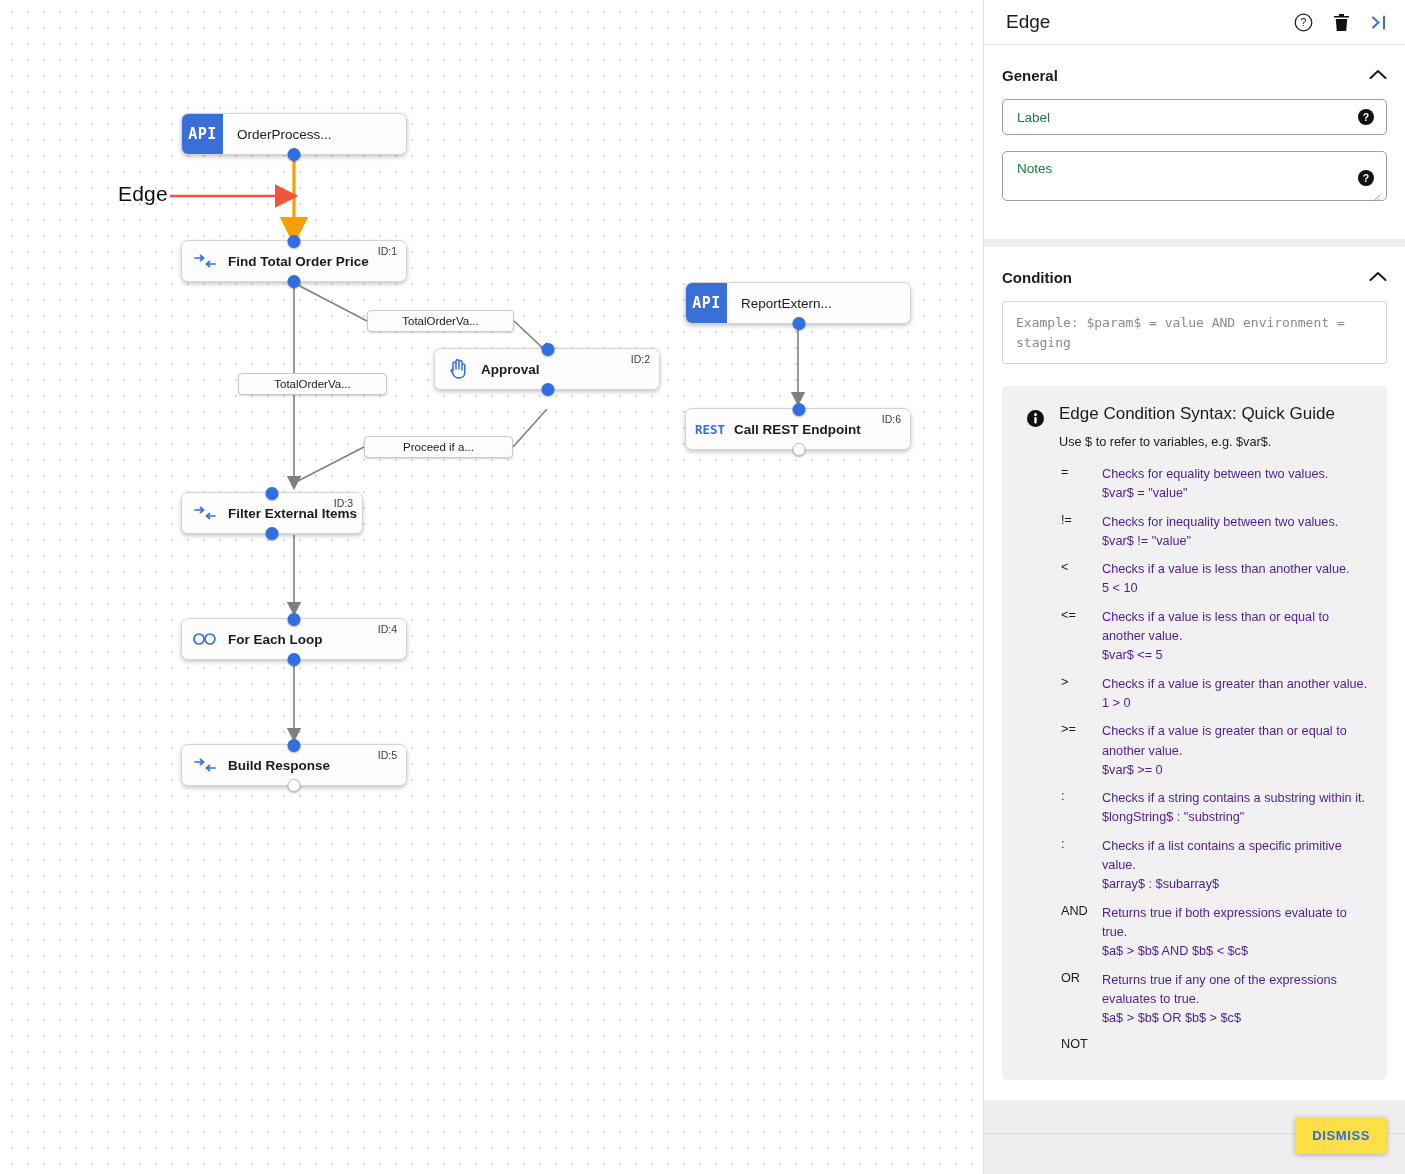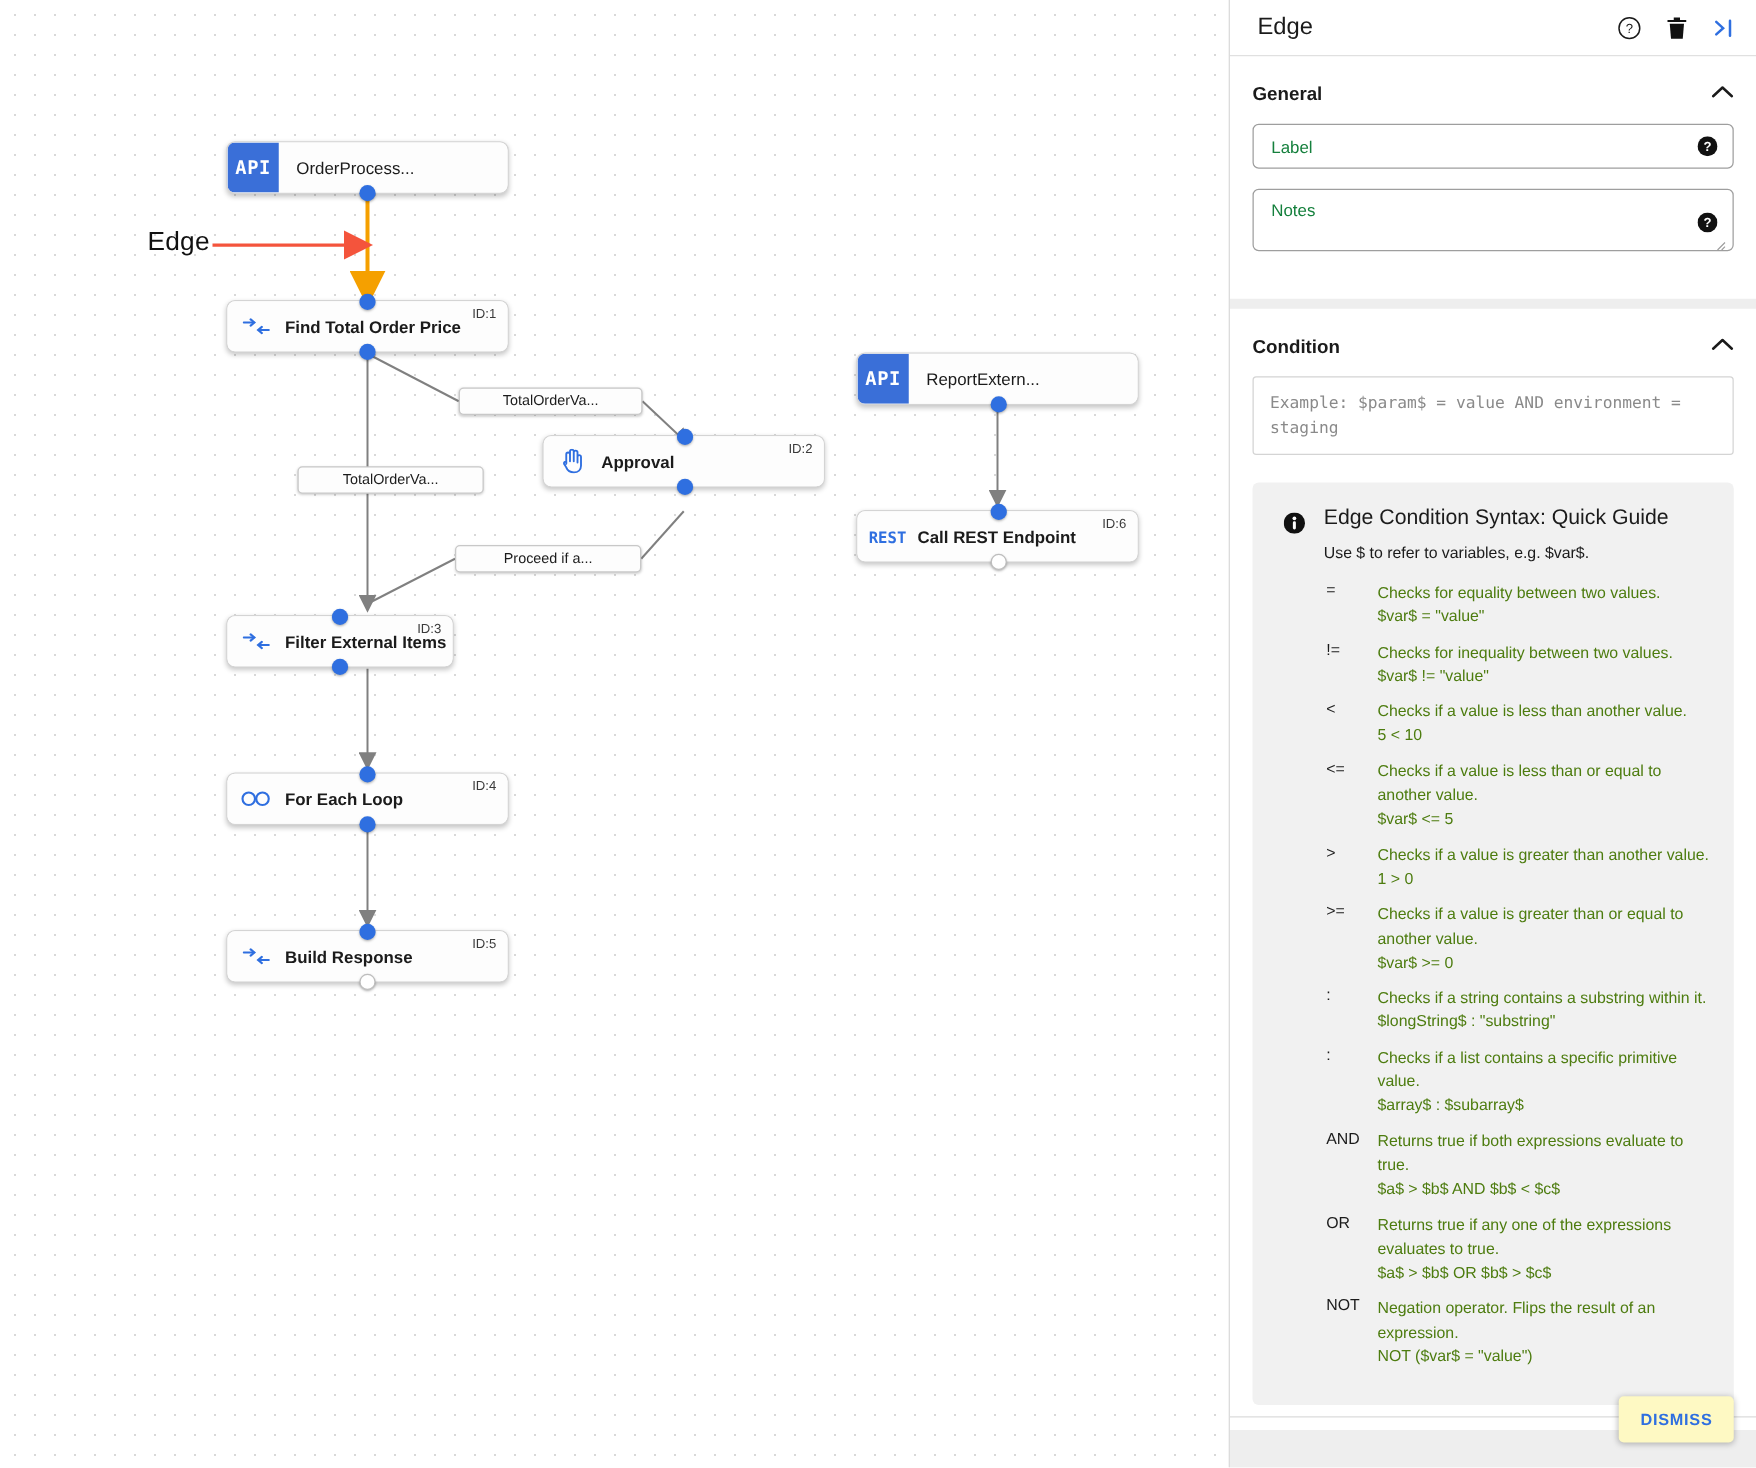--- a/index.html
+++ b/index.html
@@ -145,28 +145,28 @@
   }
   .guide-info-icon { flex:none; width: 18px; padding-top: 6px; }
   .guide-body { flex:1; }
   .guide-title { font-size: 17px; color:#1b1b1b; margin-bottom: 11px; }
   .guide-sub { font-size: 12.7px; color:#1b1b1b; margin-bottom: 16px; }
   .guide-row { display:flex; margin-bottom: 9px; }
   .guide-op {
     width: 43px; flex:none; font-size: 12.7px; color:#1b1b1b; text-align:left;
     padding-left: 2px;
   }
-  .guide-desc { flex:1; font-size: 12.7px; color:#4d7c0f; line-height: 1.52; }
+  .guide-desc { flex:1; font-size: 12.7px; color:#4c1d95; line-height: 1.52; }
   .guide-ex { display:block; }
 
   #dismiss-wrap {
     position:absolute; right: 18px; bottom: 20px;
   }
   #dismiss-btn {
-    background:#fef9c3; border:none; border-radius:4px;
+    background:#fde047; border:none; border-radius:4px;
     box-shadow: 0 1px 5px rgba(0,0,0,0.28);
     color:#2f6fe0; font-size: 13px; font-weight:700; letter-spacing: .6px;
     padding: 11px 17px; cursor:pointer;
     font-family: "Liberation Sans", sans-serif;
   }
   #panel-footer-line {
     position:absolute; left:0; right:0; bottom: 40px; height:1px; background:#dcdcdc;
   }
 </style>
 </head>
@@ -460,21 +460,20 @@
                 <div class="guide-row">
                   <div class="guide-op">AND</div>
                   <div class="guide-desc"><span>Returns true if both expressions evaluate to true.</span><span class="guide-ex">$a$ &gt; $b$ AND $b$ &lt; $c$</span></div>
                 </div>
                 <div class="guide-row">
                   <div class="guide-op">OR</div>
                   <div class="guide-desc"><span>Returns true if any one of the expressions evaluates to true.</span><span class="guide-ex">$a$ &gt; $b$ OR $b$ &gt; $c$</span></div>
                 </div>
                 <div class="guide-row">
                   <div class="guide-op">NOT</div>
-                  <div class="guide-desc"><span>Negation operator. Flips the result of an expression.</span><span class="guide-ex">NOT ($var$ = "value")</span></div>
                 </div>
               </div>
           </div>
         </div>
       </div>
 
     </div>
 
     <div id="panel-footer-line"></div>
     <div id="dismiss-wrap">

